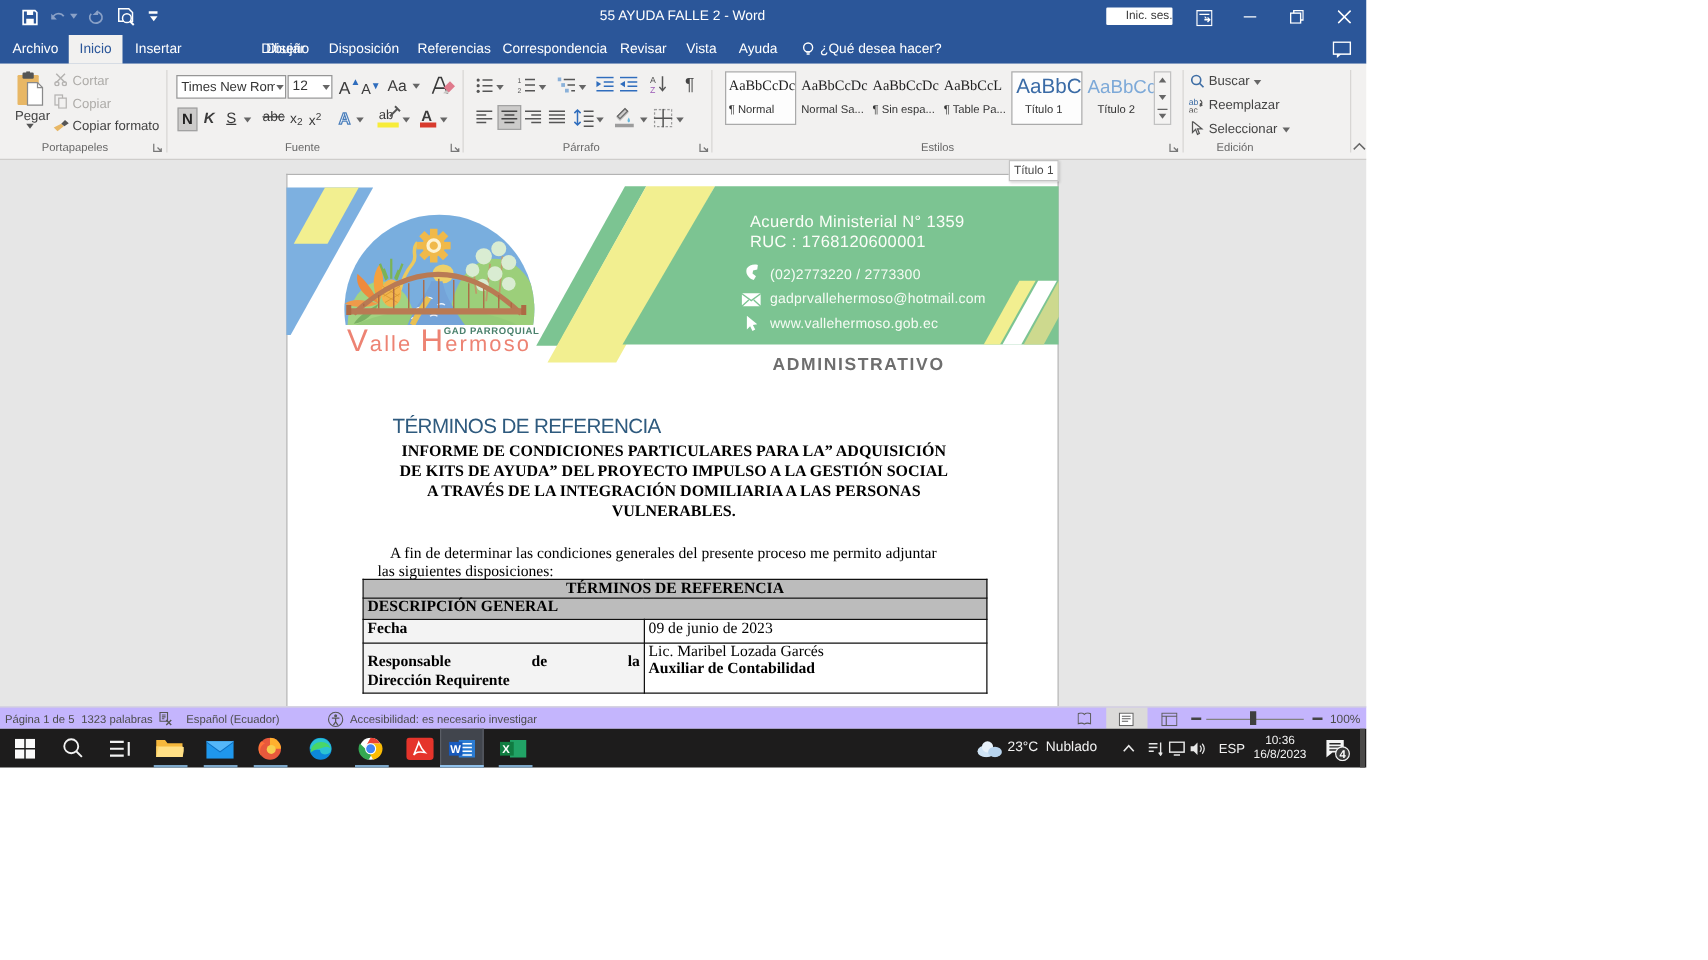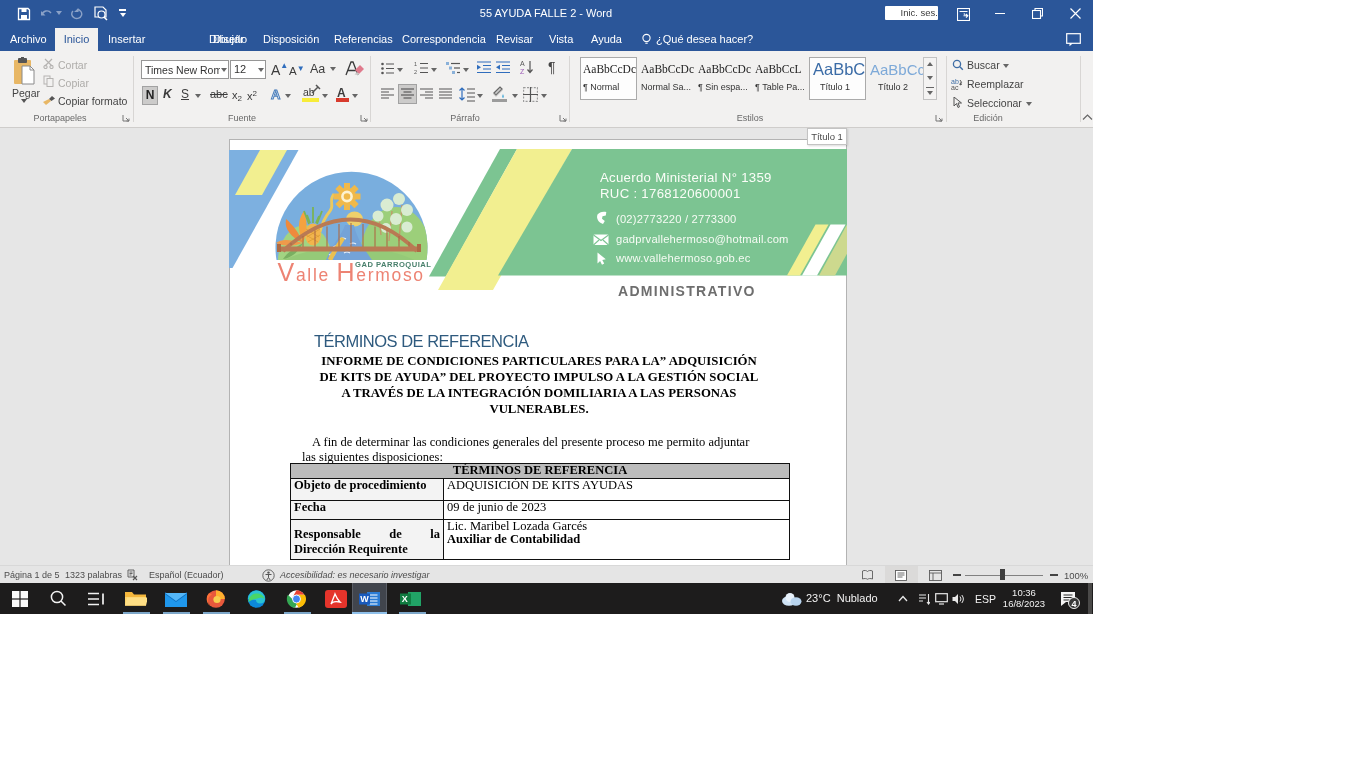--- a/index.html
+++ b/index.html
@@ -34,21 +34,21 @@
      font-family:"Liberation Serif", serif; font-weight:bold; font-size:12.8px; line-height:16px; }
   #para { position:absolute; left:72px; top:295px; width:467px; text-align:justify;
      font-family:"Liberation Serif", serif; font-size:12.5px; line-height:14.5px; }
   #para .ind { display:inline-block; width:10px; }
   table#doctable { position:absolute; left:60px; top:323px; width:500px; border-collapse:collapse;
      font-family:"Liberation Serif", serif; font-size:12.5px; }
   #doctable td { border:1px solid #111; vertical-align:top; padding:0 3px; line-height:13.5px; }
   .grayrow { background:#bcbcbc; font-weight:bold; }
 
   
-  #statusbar { position:absolute; left:0; top:565px; width:1093px; height:18px; background:#e5e5e5; border-top:1px solid #d8d8d8; font-size:9px; color:#4c4c4c; }
+  #statusbar { position:absolute; left:0; top:565px; width:1093px; height:18px; background:#c4b5fd; border-top:1px solid #d8d8d8; font-size:9px; color:#4c4c4c; }
 
   
   #taskbar { position:absolute; left:0; top:583px; width:1093px; height:31px; background:#1d1c1c; }
 </style>
 </head>
 <body>
 <div id="win">
 
   <div id="titlebar">
     <svg class="abs" style="left:17px;top:7px;" width="14" height="14" viewBox="0 0 14 14">
@@ -392,23 +392,22 @@
       </svg>
       <div class="abs" style="left:388px;top:143px;font-size:14px;font-weight:bold;color:#6e6e6e;letter-spacing:1.3px;">ADMINISTRATIVO</div>
       <div id="h1t">TÉRMINOS DE REFERENCIA</div>
       <div id="boldblock">INFORME DE CONDICIONES PARTICULARES PARA LA” ADQUISICIÓN<br>DE KITS DE AYUDA” DEL PROYECTO IMPULSO A LA GESTIÓN SOCIAL<br>A TRAVÉS DE LA INTEGRACIÓN DOMILIARIA A LAS PERSONAS<br>VULNERABLES.</div>
       <div id="para"><span class="ind"></span>A fin de determinar las condiciones generales del presente proceso me permito adjuntar<br>las siguientes disposiciones:</div>
       <table id="doctable">
         <tbody>
             <tr class="grayrow">
               <td colspan="2" style="text-align:center;height:14px;">TÉRMINOS DE REFERENCIA</td>
             </tr>
-        <tr>
-              <td style="width:153px;font-weight:bold;background:#f3f3f3;height:22px;">Objeto de procedimiento</td>
-              <td>ADQUISICIÓN DE KITS AYUDAS</td>
+        <tr class="grayrow">
+              <td colspan="2" style="height:17px;">DESCRIPCIÓN GENERAL</td>
             </tr>
         <tr>
               <td style="font-weight:bold;background:#f3f3f3;height:19px;">Fecha</td>
               <td>09 de junio de 2023</td>
             </tr>
         <tr>
               <td style="font-weight:bold;background:#f3f3f3;height:40px;">
                 <div style="margin-top:8px;display:flex;justify-content:space-between;">Responsable <span>de</span> <span>la</span></div>
                 <div style="margin-top:1.5px;">Dirección Requirente</div>
               </td>
@@ -426,21 +425,21 @@
     <svg class="abs" style="left:127px;top:3px;" width="11" height="12" viewBox="0 0 11 12">
       <path d="M1 1 h6 v7 h-6 z M2.5 3 h3 M2.5 4.5 h3 M2.5 6 h2" stroke="#565656" fill="none" stroke-width="0.9"></path>
       <path d="M6 7 l4 4 M10 7 l-4 4" stroke="#565656" stroke-width="1.1"></path>
     </svg>
     <div class="abs" style="left:149px;top:4px;">Español (Ecuador)</div>
     <svg class="abs" style="left:262px;top:3px;" width="13" height="13" viewBox="0 0 13 13">
       <circle cx="6.5" cy="6.5" r="5.7" fill="none" stroke="#565656" stroke-width="0.9"></circle>
       <circle cx="6.5" cy="3.6" r="1.2" fill="#565656"></circle>
       <path d="M3.5 5.5 h6 M6.5 5.5 v3 M6.5 8.5 l-1.8 2.6 M6.5 8.5 l1.8 2.6" stroke="#565656" stroke-width="1" fill="none"></path>
     </svg>
-    <div class="abs" style="left:280px;top:4px;font-style:italic;">Accesibilidad: es necesario investigar</div>
+    <div class="abs" style="left:280px;top:4px;">Accesibilidad: es necesario investigar</div>
     <svg class="abs" style="left:862px;top:4px;" width="11" height="10" viewBox="0 0 11 10">
       <path d="M0.5 1 C2.5 0 4.5 0.5 5.5 1.5 C6.5 0.5 8.5 0 10.5 1 V9 C8.5 8.2 6.5 8.5 5.5 9.3 C4.5 8.5 2.5 8.2 0.5 9 Z" fill="none" stroke="#5c5c5c" stroke-width="0.9"></path>
     </svg>
     <div class="abs" style="left:885px;top:0px;width:33px;height:18px;background:#dbdad9;"></div>
     <svg class="abs" style="left:895px;top:4px;" width="12" height="11" viewBox="0 0 12 11">
       <rect x="0.5" y="0.5" width="11" height="10" fill="#fff" stroke="#5c5c5c" stroke-width="0.9"></rect>
       <path d="M2.5 3 h7 M2.5 5 h7 M2.5 7 h5" stroke="#5c5c5c" stroke-width="0.9"></path>
     </svg>
     <svg class="abs" style="left:929px;top:4px;" width="13" height="11" viewBox="0 0 13 11">
       <rect x="0.5" y="0.5" width="12" height="10" fill="none" stroke="#5c5c5c" stroke-width="0.9"></rect>

